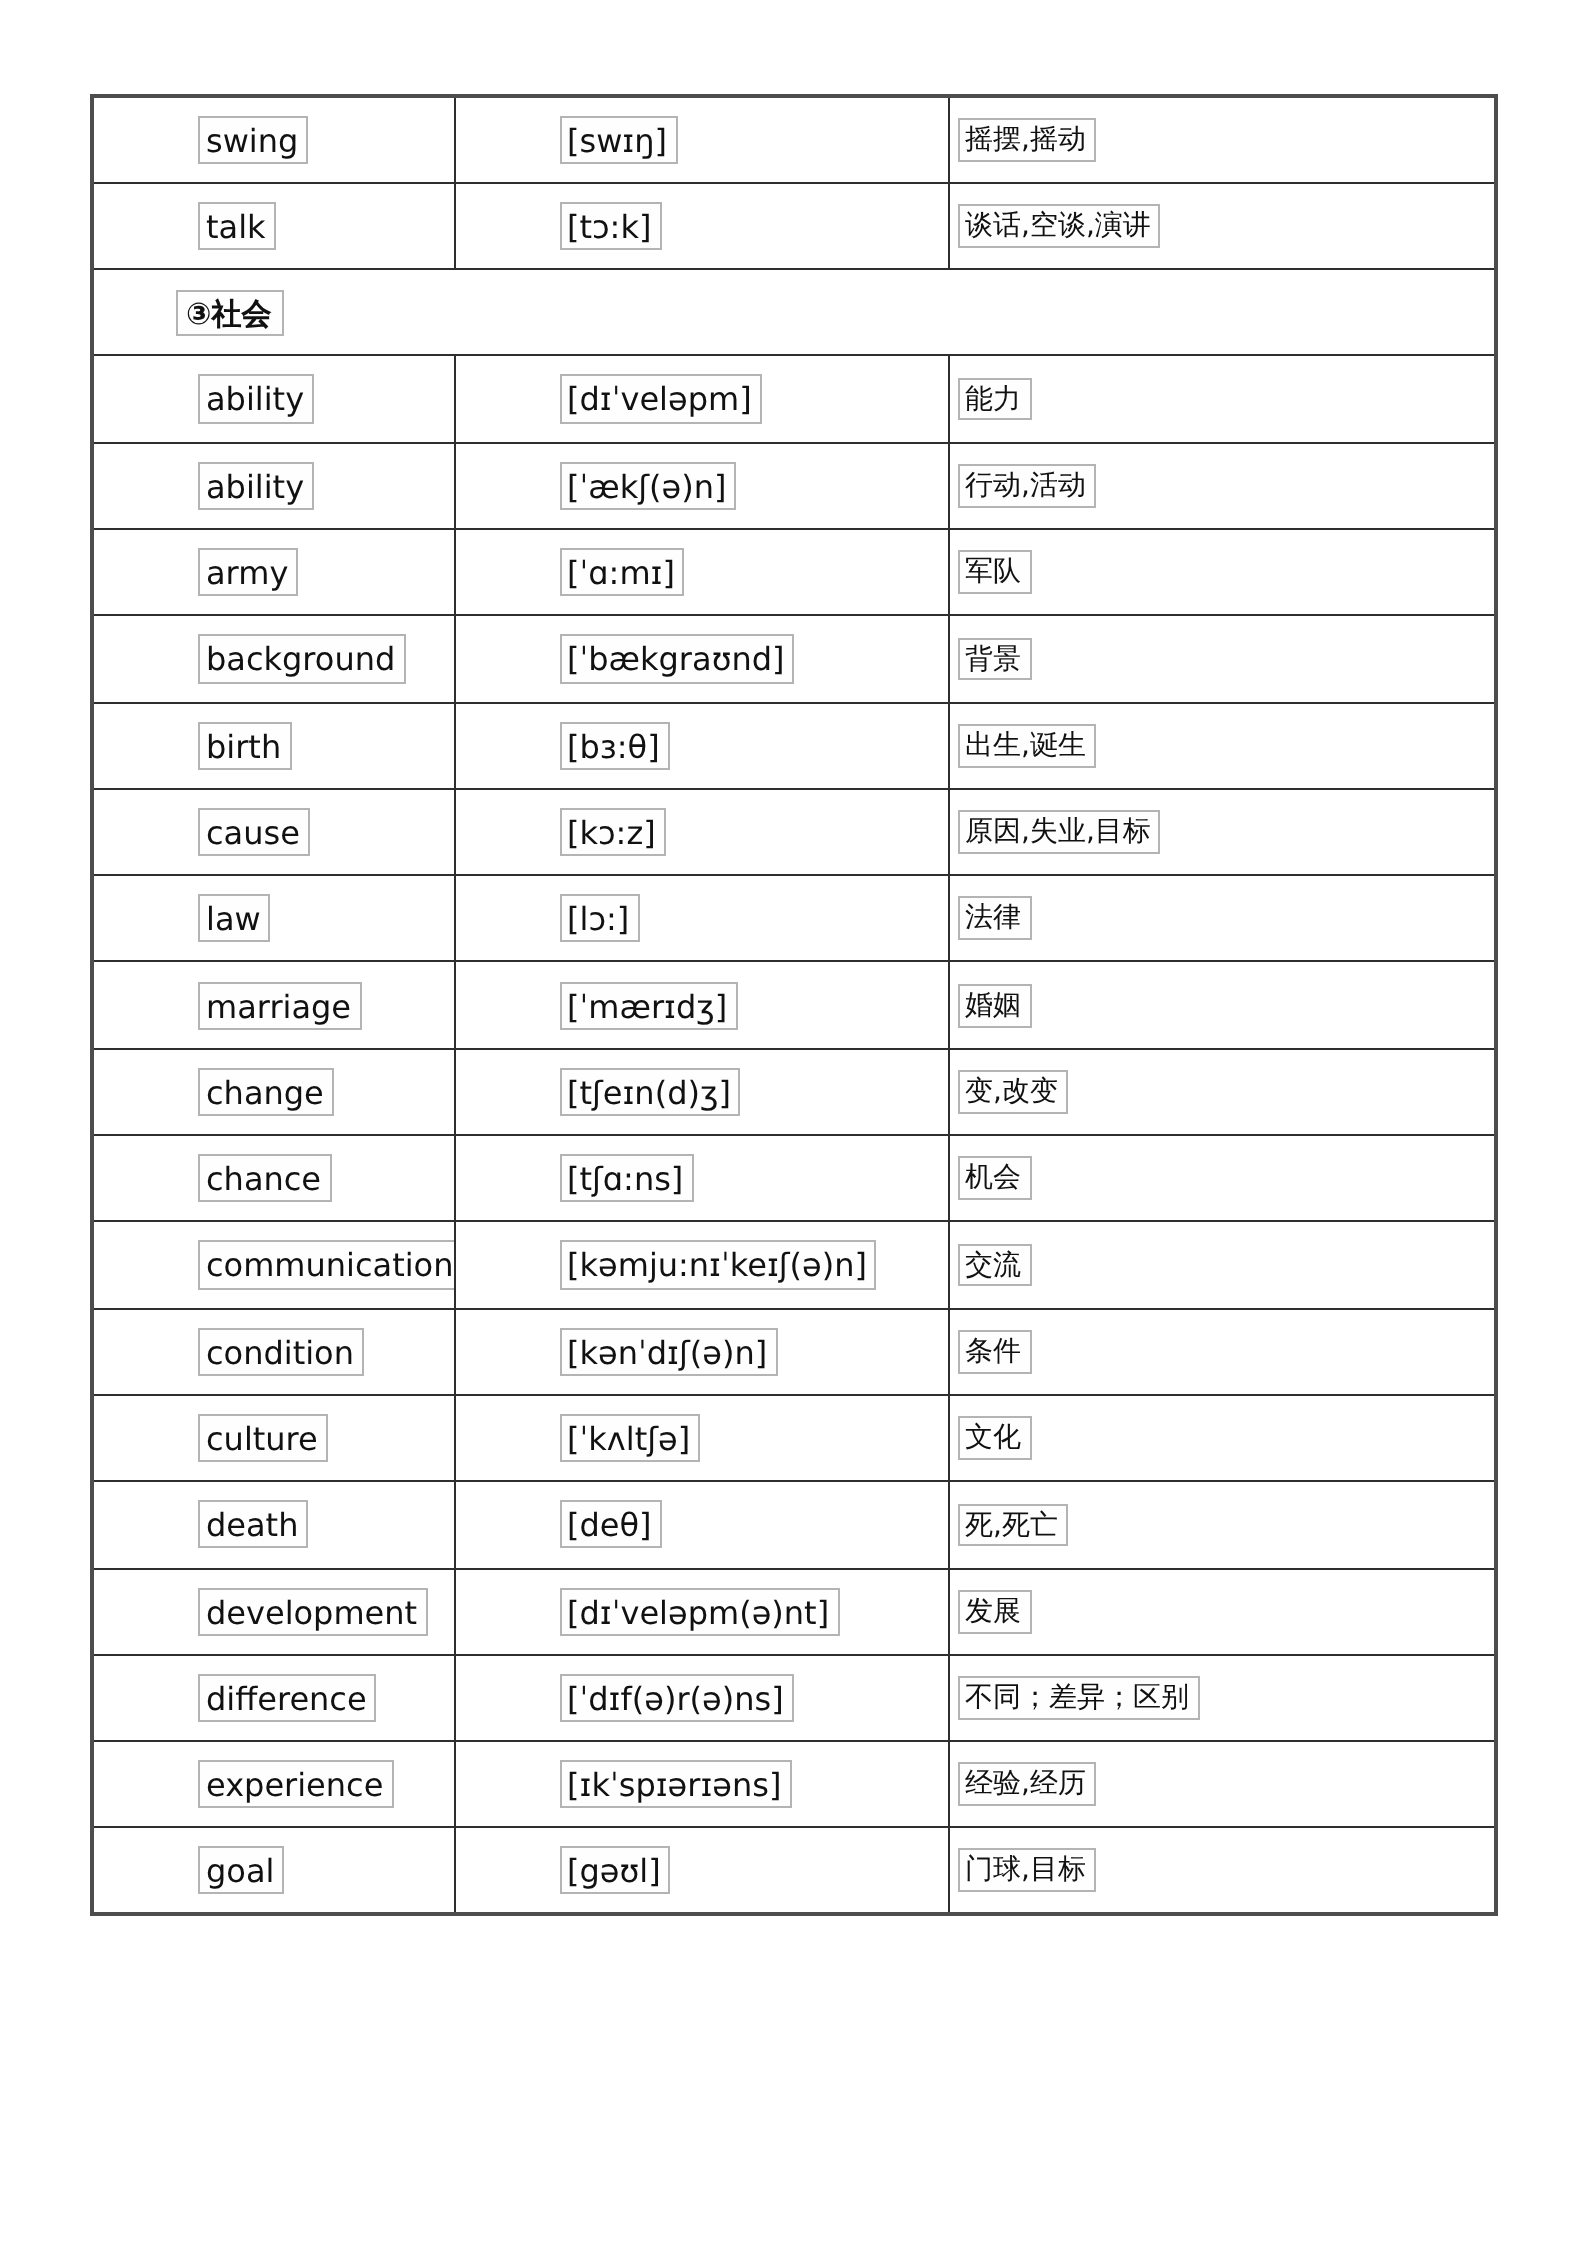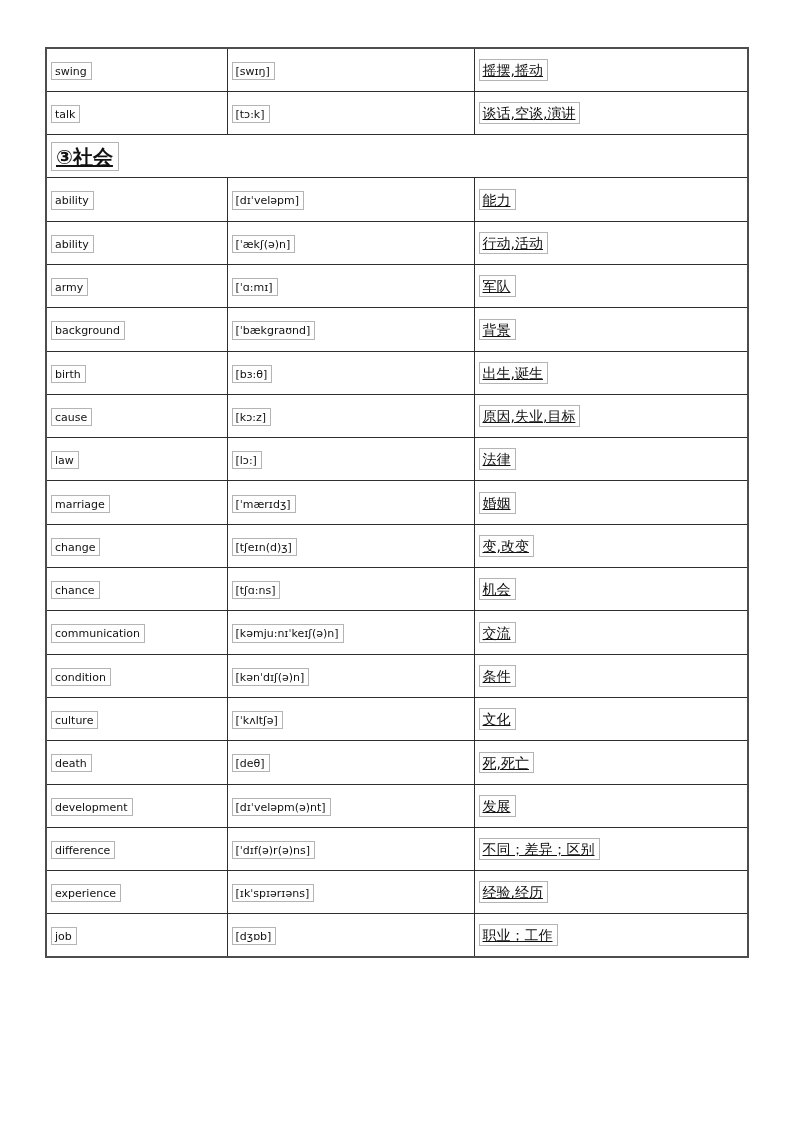--- a/index.html
+++ b/index.html
@@ -37,26 +37,27 @@
     overflow:hidden;
     white-space:nowrap;
   }
   .boxed{
     display:inline-block;
     border:1px solid var(--box-border);
     background:#fefefe;
     padding:2px 4px 1px 3px;
     line-height:1.2;
   }
-  .en,.ipa{font-size:11px;}
-  .zh{font-size:14px;text-decoration:underline;}
+  .en,.ipa{font-size:16px;margin-left:48px;}
+  .zh{font-size:14px;}
   .section-cell .boxed{
     font-weight:700;
-    font-size:20px;
+    font-size:15px;
     padding:2px 5px 1px 4px;
+    margin-left:37px;
   }
 </style>
 </head>
 <body>
 
 <div class="page">
   <table class="vocab">
     <colgroup>
         <col class="c1">
         <col class="c2">
@@ -291,27 +292,27 @@
       <span class="boxed en">experience</span>
     </td>
     <td>
       <span class="boxed ipa">[ɪkˈspɪərɪəns]</span>
     </td>
     <td>
       <span class="boxed zh">经验,经历</span>
     </td>
   </tr>
 
-
-  <tr>
-    <td>
-      <span class="boxed en">job</span>
-    </td>
-    <td>
-      <span class="boxed ipa">[dʒɒb]</span>
-    </td>
-    <td>
-      <span class="boxed zh">职业；工作</span>
-    </td>
-  </tr>
+  <tr>
+    <td>
+      <span class="boxed en">goal</span>
+    </td>
+    <td>
+      <span class="boxed ipa">[gəʊl]</span>
+    </td>
+    <td>
+      <span class="boxed zh">门球,目标</span>
+    </td>
+  </tr>
+
 </tbody>
   </table>
 </div>
 
 </body></html>

